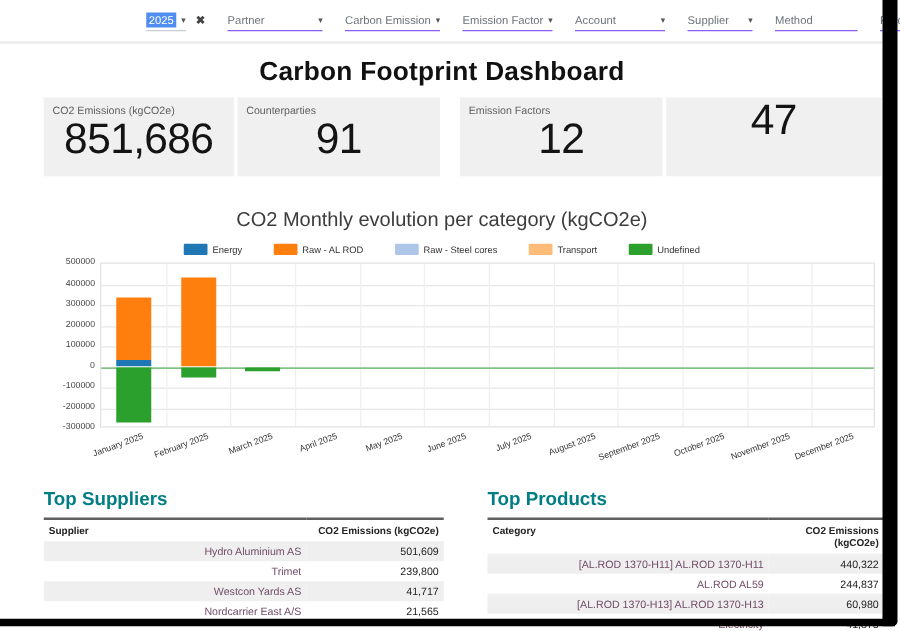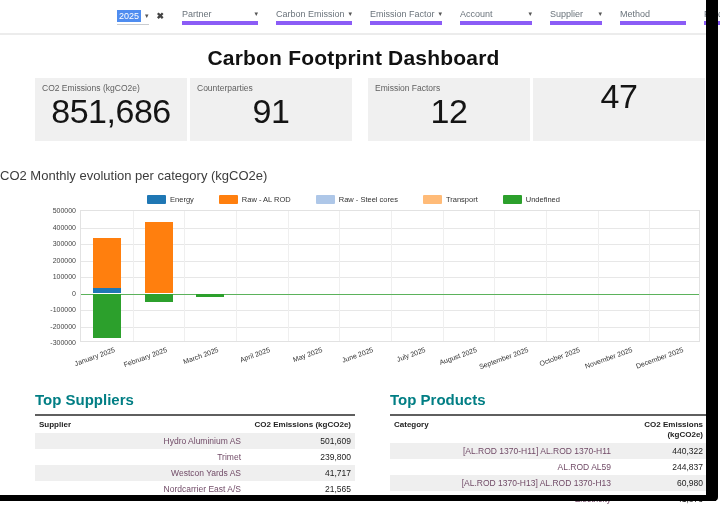--- a/index.html
+++ b/index.html
@@ -4,37 +4,37 @@
 <style>
   * { margin:0; padding:0; box-sizing:border-box; }
   html,body { background:#ffffff; }
   body { font-family:"Liberation Sans", sans-serif; }
   .frame { position:relative; width:720px; height:505px; background:#fff; overflow:hidden; }
   .edge-right { position:absolute; top:0; right:2px; width:12px; height:501px; background:#000; z-index:50; border-bottom-right-radius:4px; }
   .edge-bottom { position:absolute; left:0; top:495px; width:716px; height:6px; background:#000; z-index:50; }
 
   
   .filterbar { position:absolute; top:0; left:0; width:707px; height:32px; display:flex; align-items:center; padding-left:117px; gap:18px; background:#fff; z-index:5; }
-  .filter-field { position:relative; display:flex; align-items:center; justify-content:space-between; border-bottom:4px solid #8b5cf6; height:18px; font-size:9px; color:#6a737b; }
+  .filter-field { position:relative; display:flex; align-items:center; justify-content:space-between; border-bottom:1px solid #8b5cf6; height:18px; font-size:9px; color:#6a737b; }
   .filter-field .caret { font-size:7px; color:#555; margin-left:4px; }
   .year-field { width:62px; border-bottom:1px solid #c9ccd0; }
   .year-value { background:#4f8df0; color:#fff; padding:1px 2px; font-size:9px; }
   .clear-x { font-size:9px; color:#444; font-weight:bold; margin-left:6px; cursor:pointer; }
   .divider { position:absolute; top:33px; left:0; width:707px; height:2px; background:#ececec; }
 
   
   .page-title { position:absolute; top:46px; left:0; width:707px; text-align:center; font-size:21px; font-weight:bold; color:#111; letter-spacing:0.2px; }
 
   
   .kpi-card { position:absolute; top:78px; height:63px; background:#f0f0f0; }
   .kpi-label { font-size:8.5px; color:#606060; padding:5px 0 0 7px; white-space:nowrap; }
   .kpi-value { text-align:center; font-size:34px; color:#141414; line-height:36px; letter-spacing:-0.5px; }
 
   
-  .chart-title { position:absolute; top:168px; left:0; width:707px; font-size:13px; color:#3c3c3c; }
+  .chart-title { position:absolute; top:168px; left:0; width:707px; text-align:center; font-size:16px; color:#3c3c3c; }
   .legend { position:absolute; top:195px; left:0; width:707px; display:flex; justify-content:center; align-items:center; gap:25px; }
   .legend-item { display:flex; align-items:center; gap:4px; font-size:7.5px; color:#333; }
   .legend-swatch { width:19px; height:9px; border-radius:1px; }
   .plot { position:absolute; left:80px; top:210px; width:620px; height:132px; border:1px solid #e2e2e2; background:#fff; }
   .gridline-h { position:absolute; left:0; width:100%; height:1px; background:#e7e7e7; }
   .gridline-v { position:absolute; top:0; height:100%; width:1px; background:#efefef; }
   .zero-line { position:absolute; left:0; width:100%; height:1px; background:#2ca02c; opacity:0.75; }
   .bar-seg { position:absolute; }
   .ytick { position:absolute; font-size:7px; color:#444; text-align:right; width:40px; transform:translateY(-50%); }
   .xlabel-anchor { position:absolute; width:0; height:0; }

